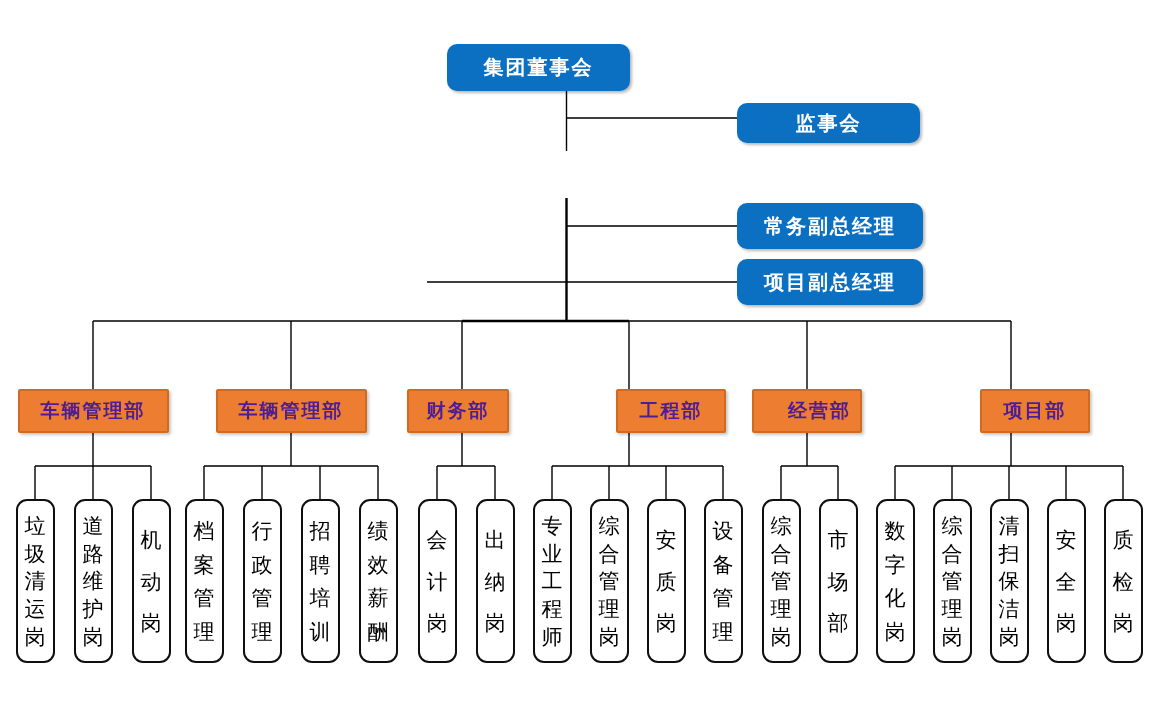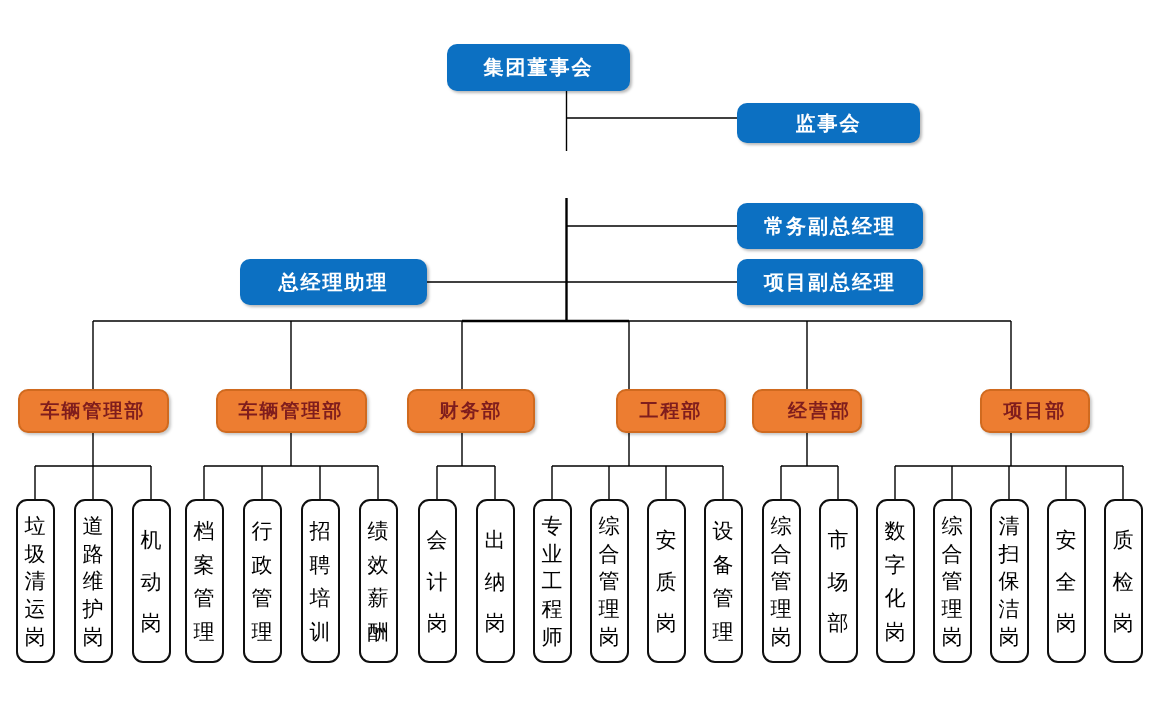--- a/index.html
+++ b/index.html
@@ -11,21 +11,21 @@
   .blue{background:var(--blue,#0C70C2);color:#fff;border-radius:10px;
         font-size:20px;font-weight:600;letter-spacing:2px;
         box-shadow:2px 2px 3px rgba(0,0,0,.28);}
   .n-board{left:447px;top:44px;width:183px;height:47px;}
   .n-supervisory{left:737px;top:95px;width:183px;height:40px;margin-top:8px;}
   .n-gm{left:475px;top:151px;width:183px;height:47px;}
   .n-exec{left:737px;top:203px;width:186px;height:46px;}
   .n-assistant{left:240px;top:259px;width:187px;height:46px;}
   .n-proj{left:737px;top:259px;width:186px;height:46px;}
   .dept{background:var(--orange,#ED7D31);border:2px solid var(--orangeBorder,#D06A1F);
-        color:#7f1d1d;border-radius:10px;font-size:19px;font-weight:600;letter-spacing:2px;
+        color:#4c1d95;border-radius:2px;font-size:19px;font-weight:600;letter-spacing:2px;
         box-shadow:2px 2px 3px rgba(0,0,0,.22);}
   .pos{background:#fff;border:2.5px solid var(--childBorder,#0f0f0f);border-radius:11px;
        color:#000;font-size:21px;font-weight:500;
        display:flex;flex-direction:column;align-items:center;justify-content:space-evenly;
        padding:7px 0;}
   .pos span{line-height:1;display:block;}
 </style>
 </head>
 <body>
 
@@ -74,21 +74,20 @@
       <line x1="895" y1="466" x2="895" y2="499" stroke="#000000" stroke-width="1.4"></line>
       <line x1="952" y1="466" x2="952" y2="499" stroke="#000000" stroke-width="1.4"></line>
       <line x1="1009" y1="466" x2="1009" y2="499" stroke="#000000" stroke-width="1.4"></line>
       <line x1="1066" y1="466" x2="1066" y2="499" stroke="#000000" stroke-width="1.4"></line>
       <line x1="1123" y1="466" x2="1123" y2="499" stroke="#000000" stroke-width="1.4"></line>
     </svg>
 
   <div class="node blue n-board">集团董事会</div>
   <div class="node blue n-supervisory">监事会</div>
   <div class="node blue n-exec">常务副总经理</div>
-  <div class="node blue n-assistant">总经理助理</div>
   <div class="node blue n-proj">项目副总经理</div>
 <div class="node dept" style="left: 17.5px; top: 389px; width: 151px; height: 44px;">车辆管理部</div>
     <div class="node pos" style="left: 15.5px; top: 499px; width: 39px; height: 164px;">
       <span>垃</span>
       <span>圾</span>
       <span>清</span>
       <span>运</span>
       <span>岗</span>
     </div>
     <div class="node pos" style="left: 73.5px; top: 499px; width: 39px; height: 164px;">
@@ -121,21 +120,21 @@
       <span>聘</span>
       <span>培</span>
       <span>训</span>
     </div>
     <div class="node pos" style="left: 358.5px; top: 499px; width: 39px; height: 164px;">
       <span>绩</span>
       <span>效</span>
       <span>薪</span>
       <span>酬</span>
     </div>
-    <div class="node dept" style="left: 407px; top: 389px; width: 128px; height: 44px;">财务部</div>
+    <div class="node dept" style="left: 407px; top: 389px; width: 102px; height: 44px;">财务部</div>
     <div class="node pos" style="left: 417.5px; top: 499px; width: 39px; height: 164px;">
       <span>会</span>
       <span>计</span>
       <span>岗</span>
     </div>
     <div class="node pos" style="left: 475.5px; top: 499px; width: 39px; height: 164px;">
       <span>出</span>
       <span>纳</span>
       <span>岗</span>
     </div>

